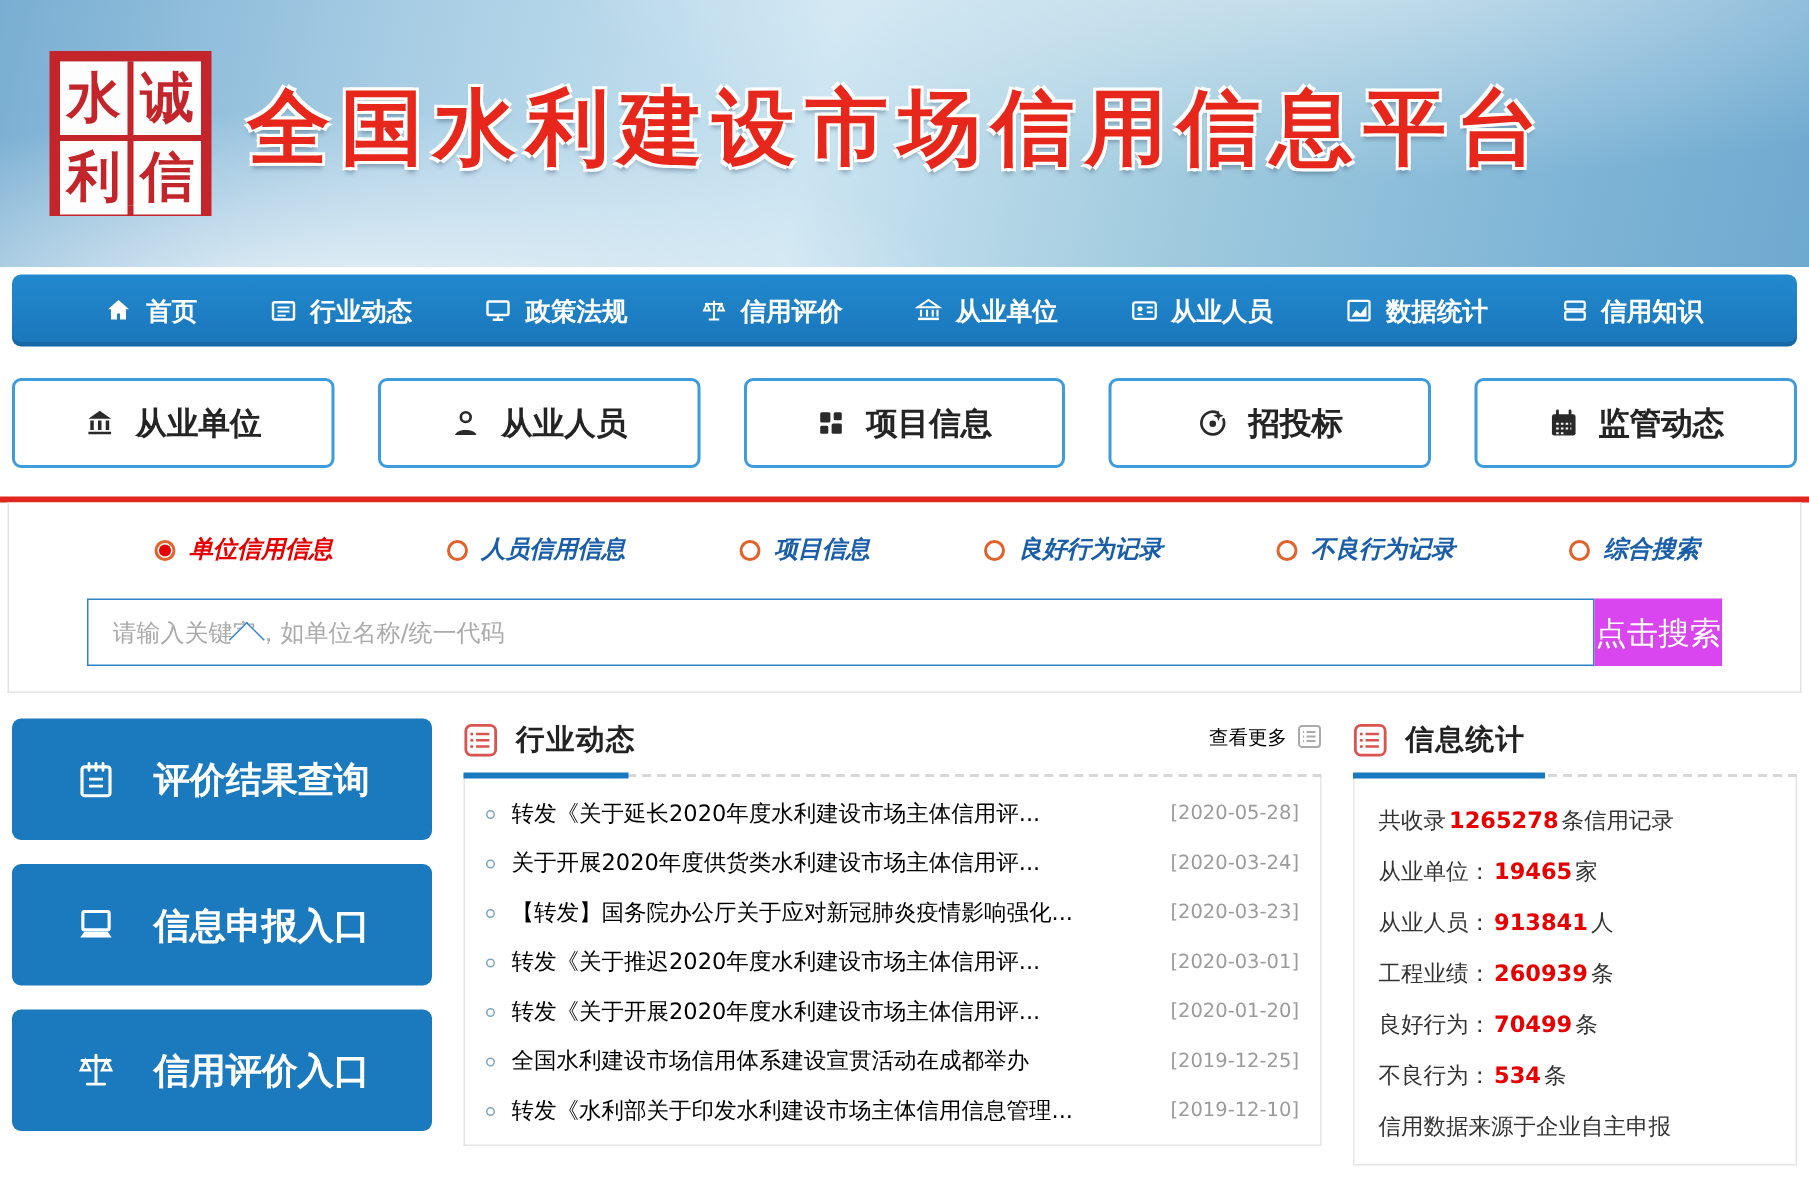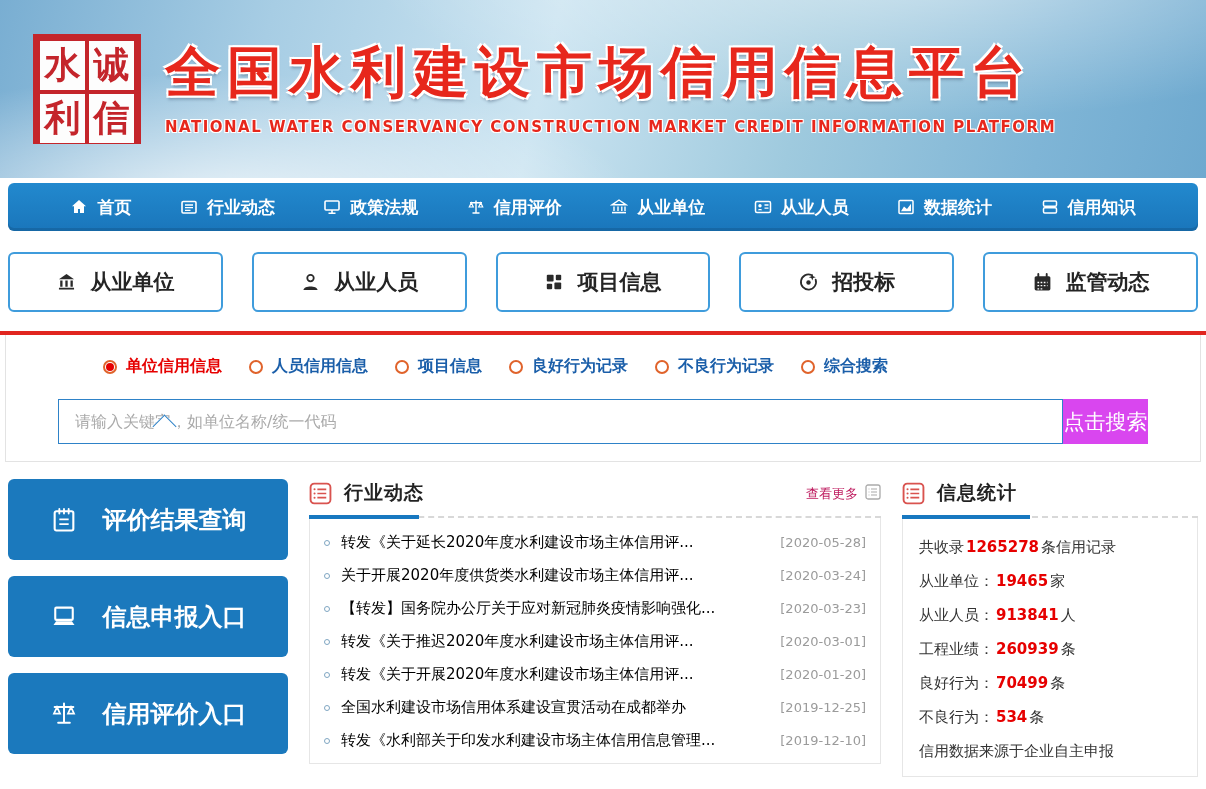--- a/index.html
+++ b/index.html
@@ -46,21 +46,21 @@
     display:flex; align-items:center; justify-content:center; gap:13px;
     font-size:21px; font-weight:600; color:#242424; cursor:pointer;
   }
   .feature-btn svg { display:block; color:#2a2a2a; }
 
   
   .red-line { margin-top:19px; height:4px; background:#e1251f; }
 
   
   .search-section { margin:0 5px; border:1px solid #e3e3e3; border-top:none; padding:21px 0 17px; position:relative; background:#fff; }
-  .tabs { display:flex; gap:27px; margin-left:97px; align-items:center; }
+  .tabs { display:flex; gap:76px; margin-left:97px; align-items:center;font-style:italic; }
   .tab { display:flex; align-items:center; gap:9px; cursor:pointer; font-size:16px; font-weight:bold; color:#1a5ea9; white-space:nowrap; }
   .tab .radio { width:14px; height:14px; border-radius:50%; border:2px solid #e0632b; background:#fff; position:relative; flex:0 0 auto; }
   .tab.selected { color:#e60000; }
   .tab.selected .radio::after { content:''; position:absolute; inset:1px; border-radius:50%; background:#e60000; }
   .caret {
     position:absolute; left:150px; top:83px; width:17px; height:17px; background:#fff;
     border-left:1px solid #2e82c8; border-top:1px solid #2e82c8; transform:rotate(45deg); z-index:3;
   }
   .search-row { margin:22px 52px 0; display:flex; position:relative; z-index:2; }
   .search-input {
@@ -81,21 +81,21 @@
     display:flex; align-items:center; justify-content:center; gap:25px; color:#fff; font-size:24px; font-weight:600;
   }
   .side-btn svg { display:block; }
 
   .mid-col { flex:1; min-width:0; }
   .right-col { width:296px; flex:0 0 auto; }
 
   .panel-header { display:flex; align-items:center; height:28px; }
   .panel-icon { color:#d9534f; display:flex; }
   .panel-title { margin-left:12px; font-size:19px; font-weight:bold; color:#222; letter-spacing:1px; }
-  .panel-more { margin-left:auto; display:flex; align-items:flex-end; gap:7px; color:#be185d; font-size:13px; cursor:pointer; }
+  .panel-more { margin-left:auto; display:flex; align-items:flex-start; gap:7px; color:#000000; font-size:13px; cursor:pointer; }
   .panel-rule { margin-top:9px; border-bottom:2px dashed #d8d8d8; position:relative; height:0; }
   .panel-rule::before { content:''; position:absolute; left:0; top:-1px; height:4px; background:#1878c0; }
   .rule-news::before { width:110px; }
   .rule-stats::before { width:128px; }
 
   .news-box { border:1px solid #e6e6e6; border-top:none; padding:8px 14px 6px; }
   .news-item { display:flex; align-items:center; height:33px; cursor:pointer; }
   .news-bullet { width:6px; height:6px; border-radius:50%; border:1px solid #7fa6c2; margin-right:11px; flex:0 0 auto; }
   .news-title { flex:1; font-size:15px; color:#000000; white-space:nowrap; overflow:hidden; text-overflow:ellipsis; padding-right:12px; }
   .news-date { font-size:13px; color:#9b9b9b; flex:0 0 auto; }
@@ -114,21 +114,20 @@
     <div class="seal">
       <div class="seal-grid">
         <div class="seal-cell">水</div>
         <div class="seal-cell">诚</div>
         <div class="seal-cell">利</div>
         <div class="seal-cell">信</div>
       </div>
     </div>
     <div class="title-wrap">
       <div class="site-title">全国水利建设市场信用信息平台</div>
-      <div class="site-subtitle">NATIONAL WATER CONSERVANCY CONSTRUCTION MARKET CREDIT INFORMATION PLATFORM</div>
     </div>
   </div>
 
   <div class="nav">
     <div class="nav-item">
       <span>
           <svg width="18" height="18" viewBox="0 0 18 18">
             <path d="M9 2L2 8.2h2V15h4v-4h2v4h4V8.2h2z" fill="#fff"></path>
           </svg>
         </span>

